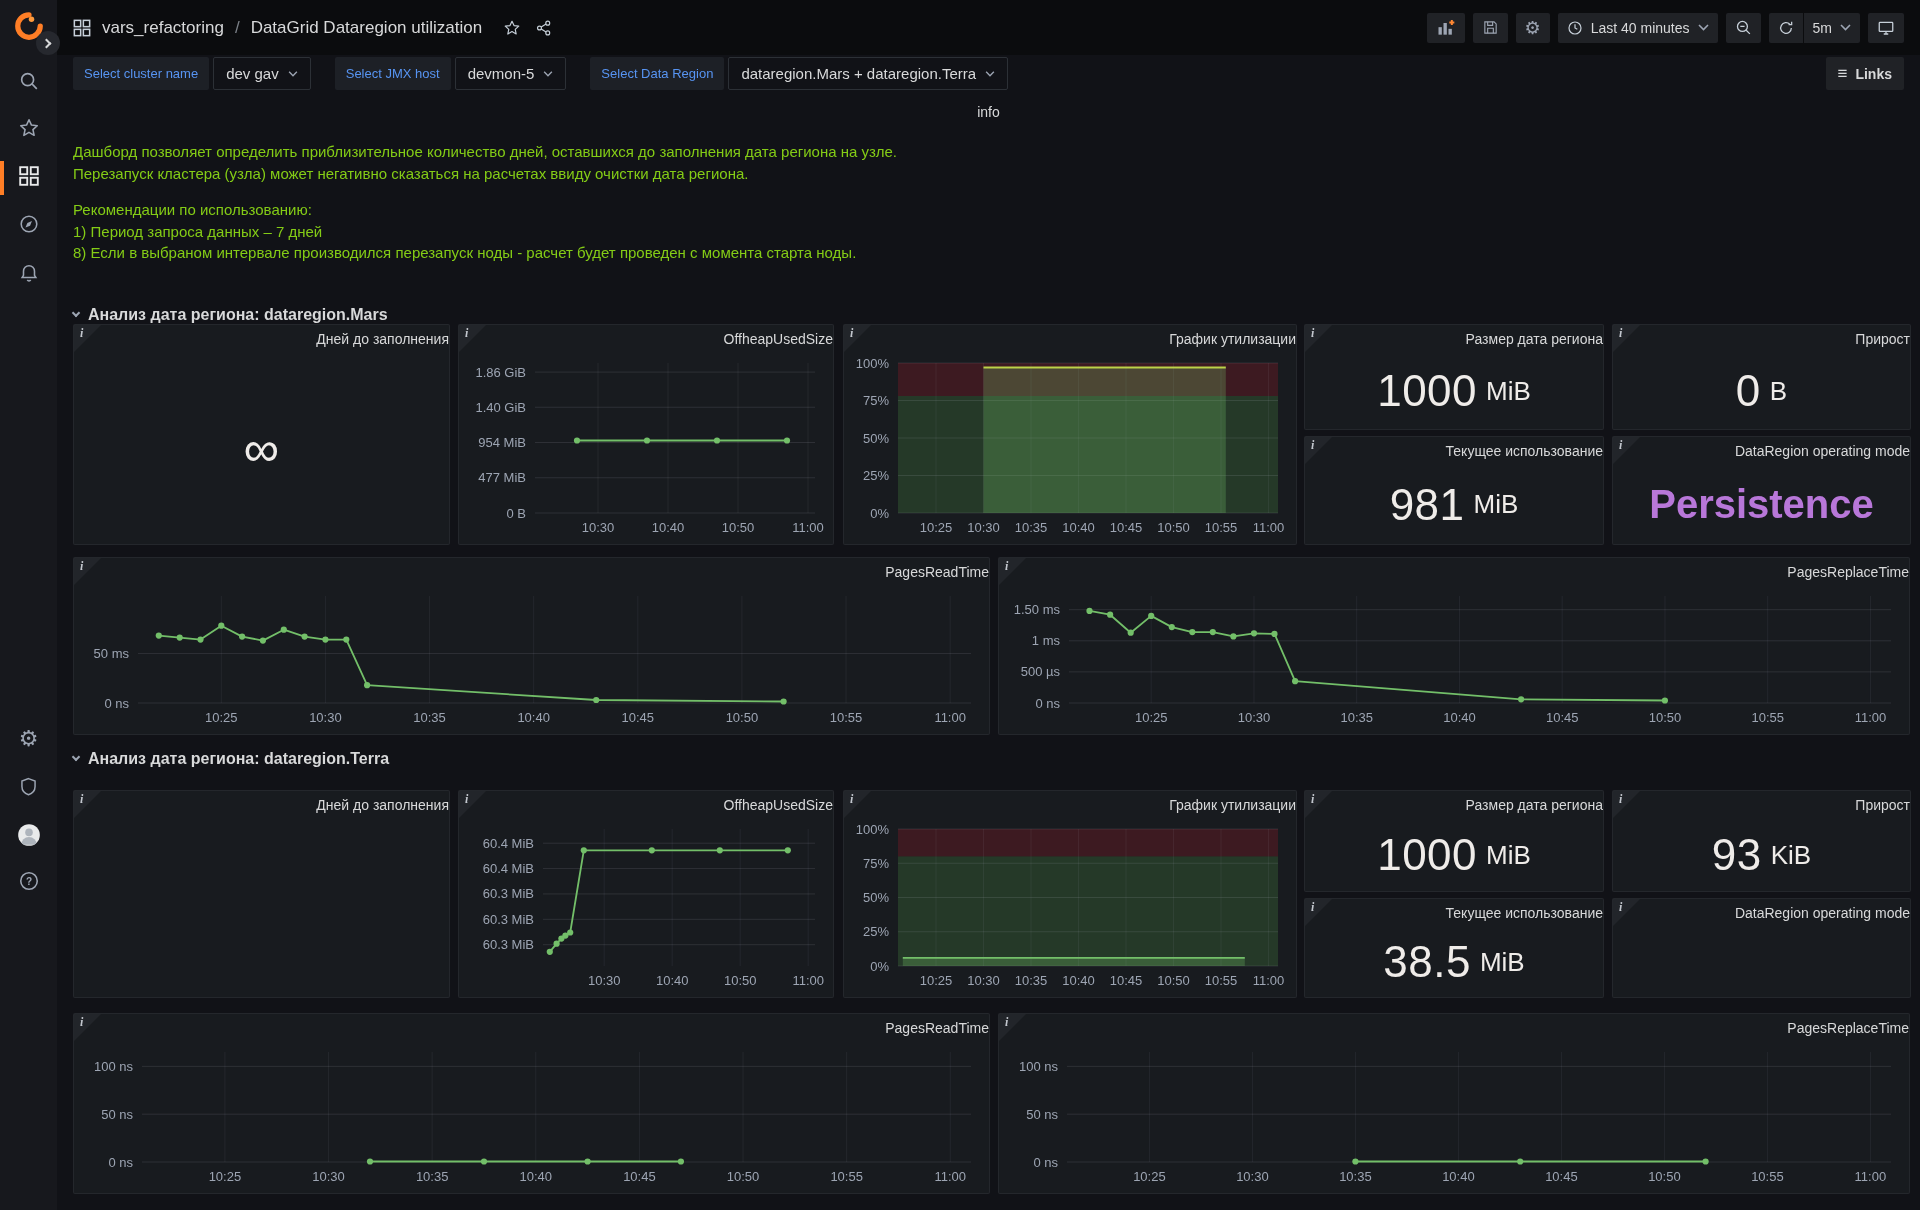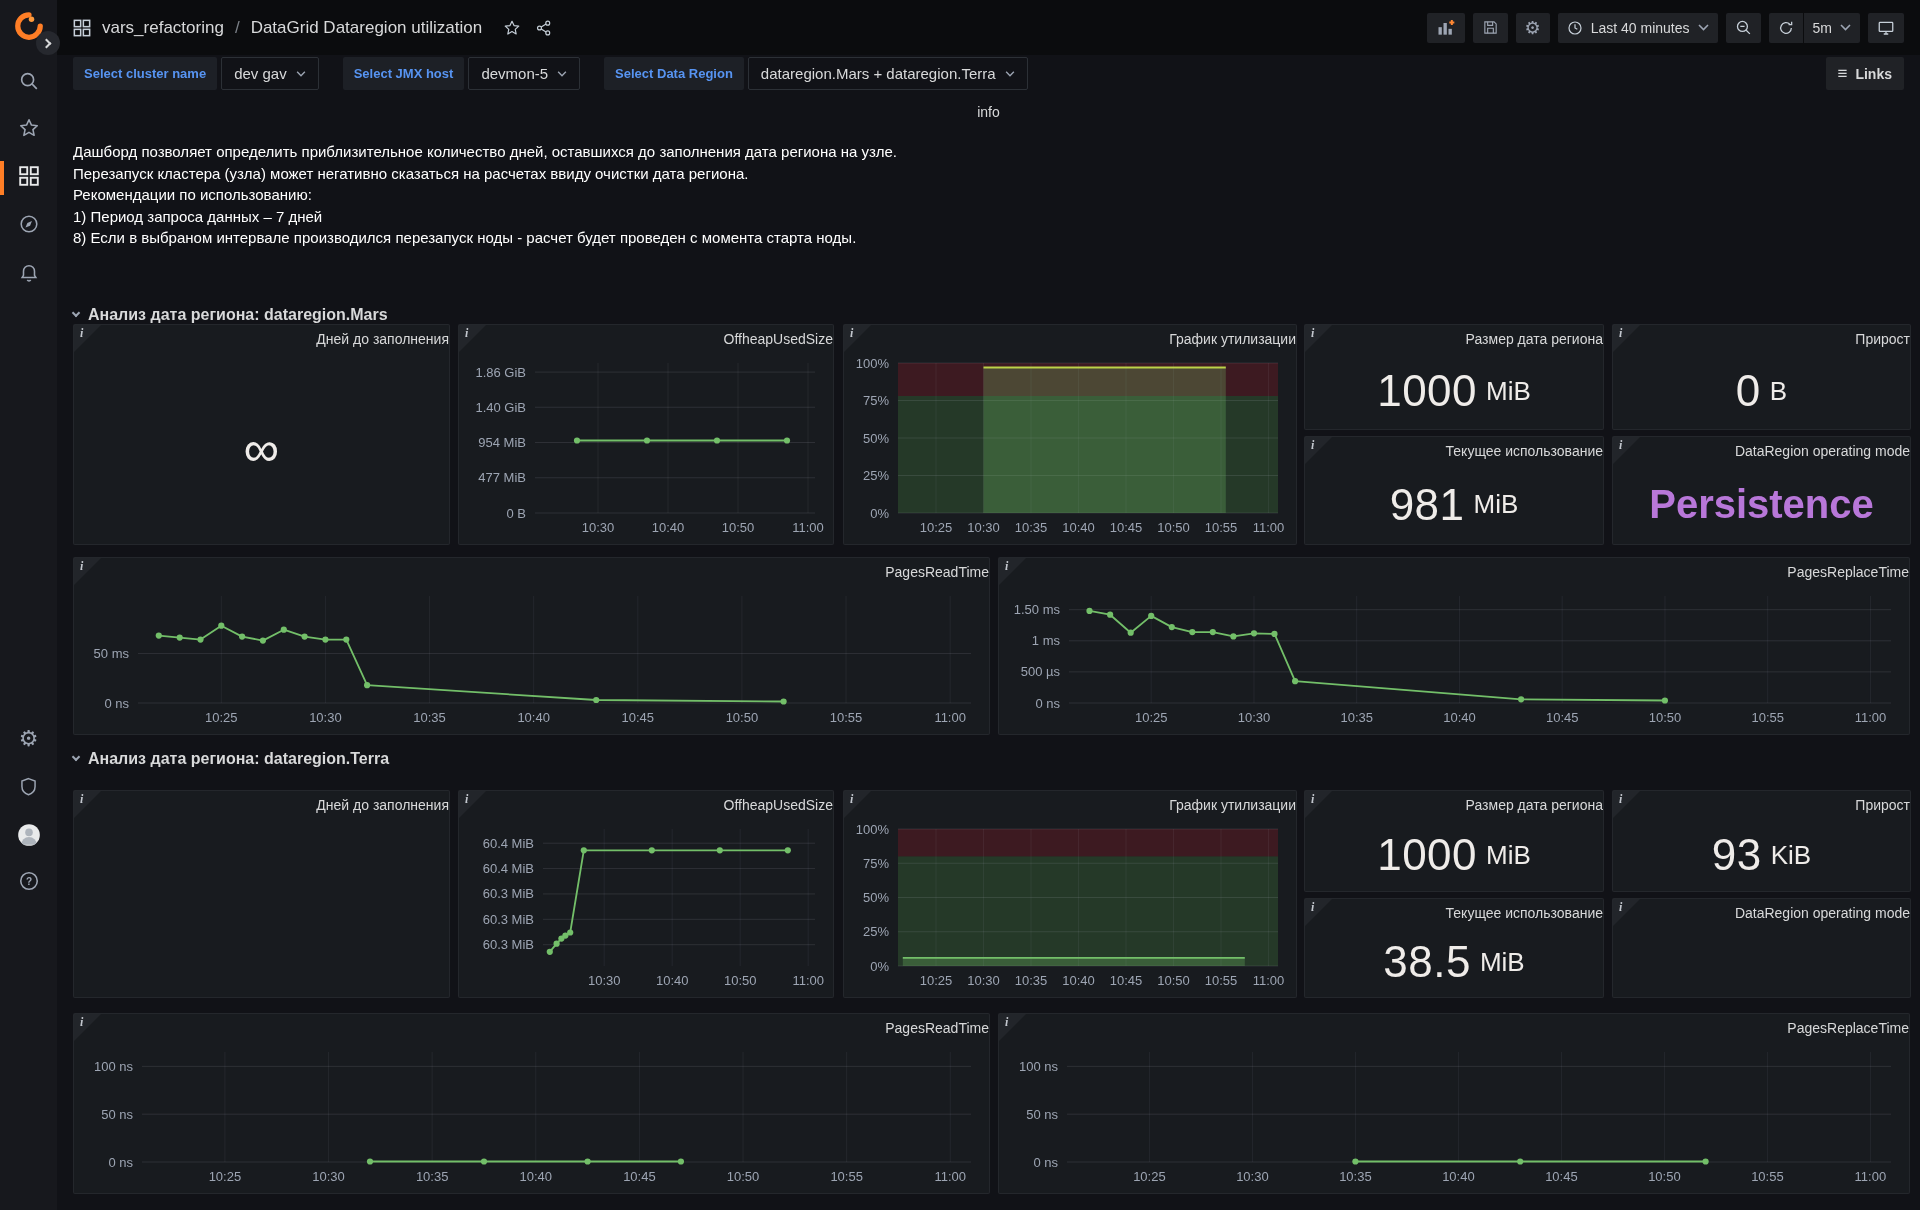--- a/index.html
+++ b/index.html
@@ -27,33 +27,33 @@
   .tb-right{margin-left:auto;display:flex;align-items:center;gap:8px}
   .tb-btn{height:30px;min-width:34px;background:#202226;border-radius:2px;display:flex;align-items:center;
           justify-content:center;padding:0 9px;gap:8px;font-size:14px;color:#d8d9da;cursor:pointer}
   .tb-group{display:flex;gap:1px}
   .gear-glyph{font-size:18px;line-height:1;color:#9da5b3}
 
   
   .submenu{position:absolute;left:73px;top:57px;display:flex;align-items:center;gap:24px;z-index:4}
   .var-group{display:flex;gap:4px}
   .var-label{height:33px;display:flex;align-items:center;padding:0 11px;background:#1d2026;
-             color:#5794F2;font-size:13px;font-weight:700;border-radius:2px;cursor:pointer;white-space:nowrap}
+             color:#5794F2;font-size:13px;font-weight:400;border-radius:2px;cursor:pointer;white-space:nowrap}
   .var-value{height:33px;display:flex;align-items:center;gap:9px;padding:0 12px;background:#111217;
              border:1px solid #2c3036;color:#d8d9da;font-size:15px;border-radius:2px;cursor:pointer;white-space:nowrap}
   .links-btn{position:absolute;right:16px;top:57px;height:33px;display:flex;align-items:center;gap:8px;
              background:#202226;padding:0 12px;font-size:14px;font-weight:600;border-radius:2px;cursor:pointer;z-index:4}
   .hamburger{font-size:17px;line-height:1;color:#d8d9da}
 
   
   .main{position:absolute;left:57px;top:0;right:0;bottom:0}
   .info-title{position:absolute;top:104px;left:0;right:0;text-align:center;font-size:14px;
               font-weight:500;color:#d8d9da}
-  .info-lines{position:absolute;left:16px;top:141px;font-size:15px;line-height:21.5px;color:#ffffff}
-  .info-block2{}
+  .info-lines{position:absolute;left:16px;top:141px;font-size:15px;line-height:21.5px;color:#84cc16}
+  .info-block2{margin-top:15px}
   .row-header{position:absolute;left:16px;display:flex;align-items:center;gap:9px;font-size:16px;
               font-weight:700;color:#d8d9da;cursor:pointer}
   .row-header .chev{border-color:#9da5b3;width:6px;height:6px}
 
   
   .panel{position:absolute;background:#181b1f;border:1px solid rgba(204,204,220,0.07);border-radius:2px}
   .corner{position:absolute;top:0;left:0;width:0;height:0;border-top:27px solid rgba(204,204,220,0.06);
           border-right:27px solid transparent;cursor:pointer;z-index:2}
   .corner span{position:absolute;top:-26px;left:6px;font:italic 700 12px "Liberation Serif",serif;color:#c3c7ce}
   .panel-title{height:28px;line-height:28px;text-align:right;font-size:14px;font-weight:500;

